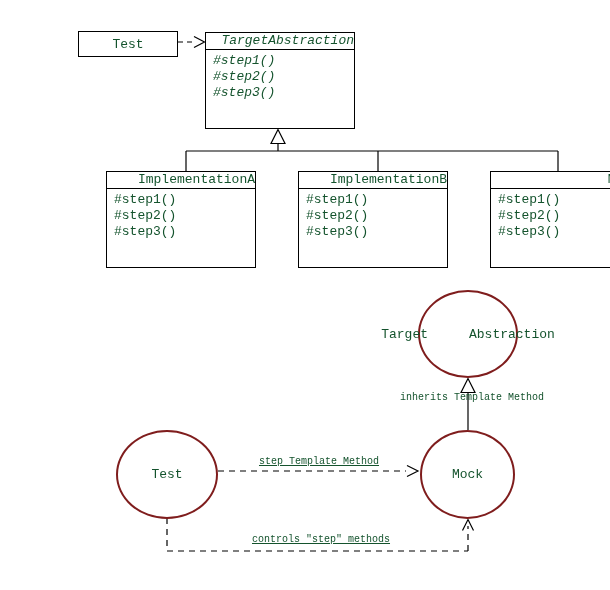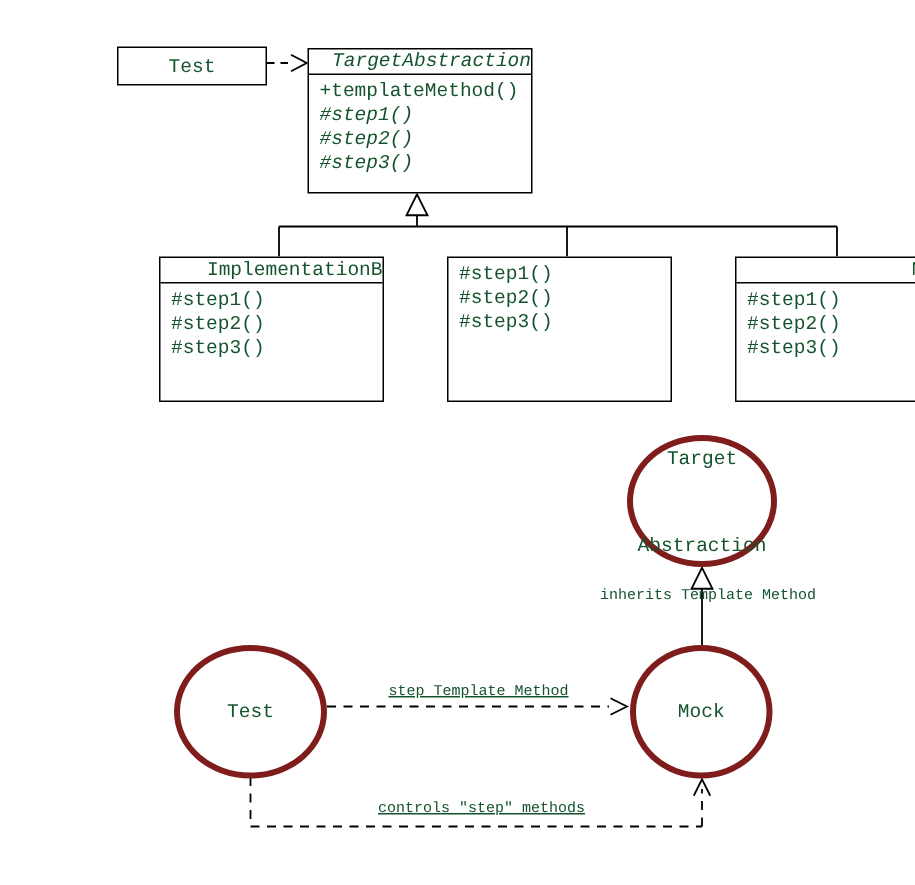--- a/index.html
+++ b/index.html
@@ -46,26 +46,26 @@
     border: 1px solid #000000;
     font-size: 13px;
     display: flex;
     align-items: center;
     justify-content: center;
   }
   
   .comm-node {
     position: absolute;
     background: #ffffff;
-    border: 4px solid #7f1d1d;
+    border: 2px solid #7f1d1d;
     border-radius: 50%;
     font-size: 13px;
     line-height: 17px;
     display: flex;
-    flex-direction: column;
+    flex-direction: row;
     align-items: center;
     justify-content: center;
     text-align: center;
     gap: 41px;
   }
   
   .edge-label {
     position: absolute;
     font-size: 10px;
     line-height: 15px;
@@ -98,37 +98,37 @@
     <polyline points="414.5,530.5 420,519.5 425.5,530.5" stroke="#000" stroke-width="1.2" fill="none"></polyline>
   </svg>
 
   <div class="name-box" style="left:30px; top:31px; width:100px; height:26px;">
     <span>Test</span>
   </div>
 
   <div class="uml-class" style="left:157px; top:32px; width:150px; height:97px;">
     <div class="uml-class-title italic">TargetAbstraction</div>
     <div class="uml-class-body">
-      <div class="uml-method">+templateMethod()</div>
       <div class="uml-method italic">#step1()</div>
       <div class="uml-method italic">#step2()</div>
       <div class="uml-method italic">#step3()</div>
     </div>
   </div>
 
   <div class="uml-class" style="left:58px; top:171px; width:150px; height:97px;">
-    <div class="uml-class-title">ImplementationB</div>
+    <div class="uml-class-title">ImplementationA</div>
     <div class="uml-class-body">
       <div class="uml-method">#step1()</div>
       <div class="uml-method">#step2()</div>
       <div class="uml-method">#step3()</div>
     </div>
   </div>
 
   <div class="uml-class" style="left:250px; top:171px; width:150px; height:97px;">
+    <div class="uml-class-title">ImplementationB</div>
     <div class="uml-class-body">
       <div class="uml-method">#step1()</div>
       <div class="uml-method">#step2()</div>
       <div class="uml-method">#step3()</div>
     </div>
   </div>
 
   <div class="uml-class" style="left:442px; top:171px; width:150px; height:97px;">
     <div class="uml-class-title">Mock</div>
     <div class="uml-class-body">

